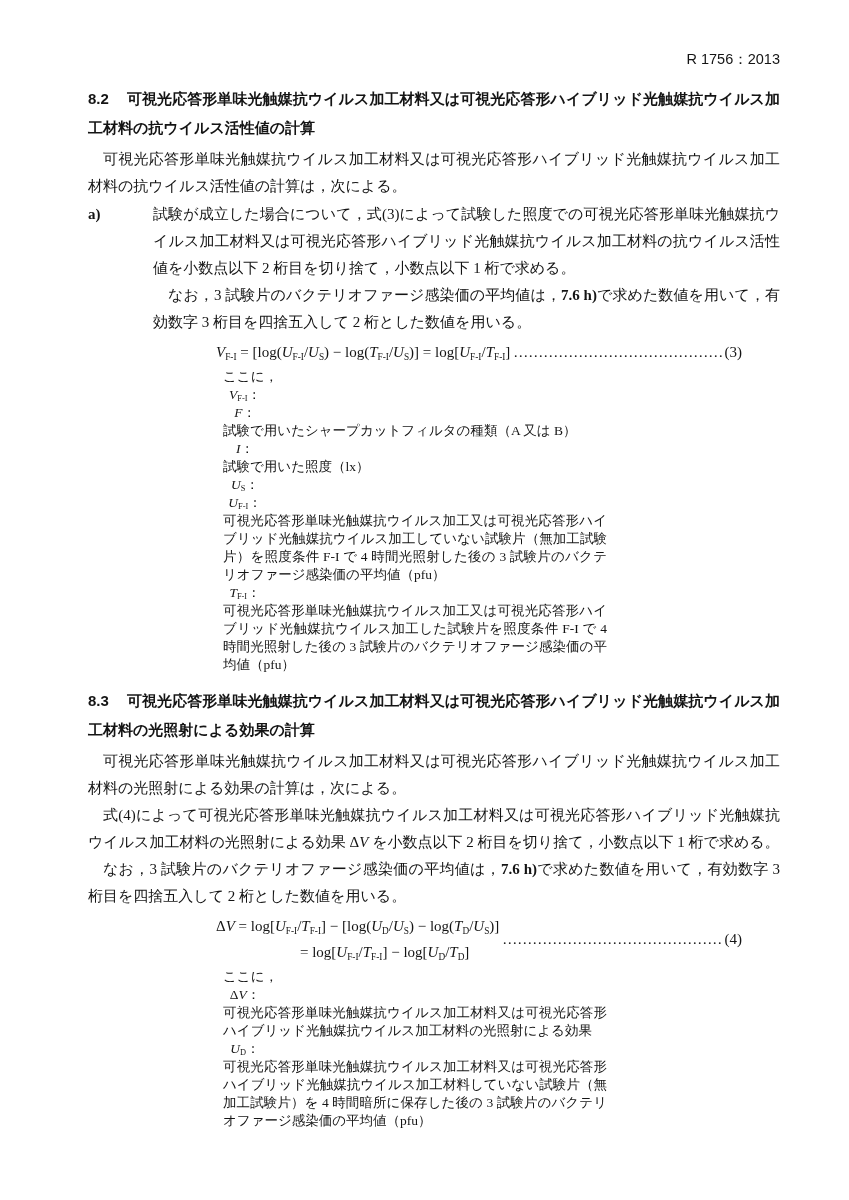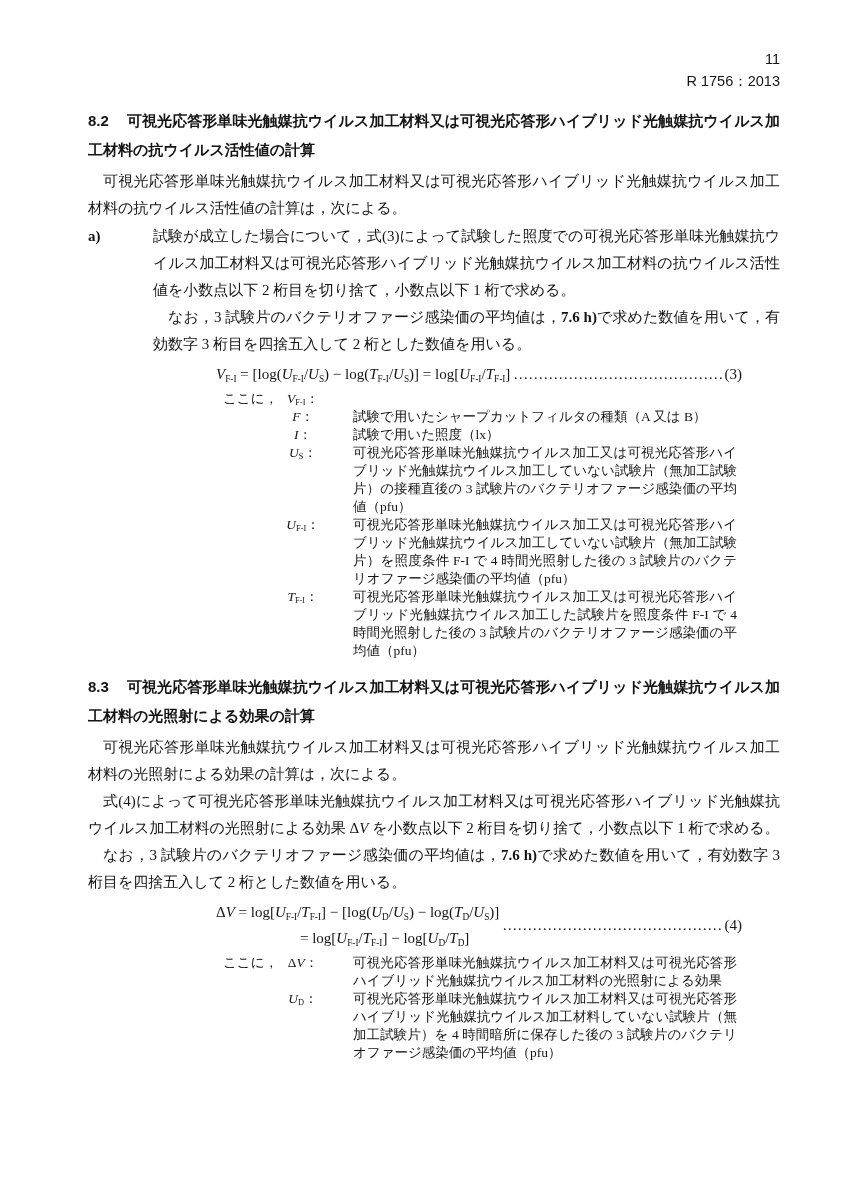--- a/index.html
+++ b/index.html
@@ -45,32 +45,31 @@
     line-height:26px;
     white-space:nowrap;
   }
   .eq-body, .eq-lines, .eq-num { flex:none;text-align:center; }
   .eq-leader { flex:1; overflow:hidden; white-space:nowrap; margin:0 3px; }
   .eq-line2 { margin-left:54px; }
   i { font-style:italic; font-family:"Liberation Serif","DejaVu Serif",serif; }
   sub { font-size:0.62em; vertical-align:baseline; position:relative; top:0.28em; line-height:0; }
   
   .defs { margin:2px 0 2px 135px; font-size:13.5px; line-height:18px; }
-  .def-row { display:flex; align-items:flex-start; }
+  .def-row { display:flex; align-items:flex-start;flex-direction:column; }
   .def-where { flex:none; width:58px; }
   .def-term { flex:none; width:72px; box-sizing:border-box; padding-right:28px; text-align:center; white-space:nowrap; }
   .def-desc { flex:none; width:384px; text-align:justify; }
 </style>
 </head>
 <body>
 
 <div class="page">
 
   <div class="page-head">
-    <div>11</div>
     <div>R 1756：2013</div>
   </div>
 
   <div class="sec-head">
     <span class="sec-num">8.2</span><span>可視光応答形単味光触媒抗ウイルス加工材料又は可視光応答形ハイブリッド光触媒抗ウイルス加工材料の抗ウイルス活性値の計算</span>
   </div>
 
   <p class="para">可視光応答形単味光触媒抗ウイルス加工材料又は可視光応答形ハイブリッド光触媒抗ウイルス加工材料の抗ウイルス活性値の計算は，次による。</p>
 
   <div class="list-item">
@@ -101,21 +100,20 @@
 
   <div class="def-row">
     <span class="def-where"></span>
     <span class="def-term"><i>I</i>：</span>
     <span class="def-desc">試験で用いた照度（lx）</span>
   </div>
 
   <div class="def-row">
     <span class="def-where"></span>
     <span class="def-term"><i>U</i><sub>S</sub>：</span>
-    <span class="def-desc">可視光応答形単味光触媒抗ウイルス加工又は可視光応答形ハイブリッド光触媒抗ウイルス加工していない試験片（無加工試験片）の接種直後の 3 試験片のバクテリオファージ感染価の平均値（pfu）</span>
   </div>
 
   <div class="def-row">
     <span class="def-where"></span>
     <span class="def-term"><i>U</i><sub>F-I</sub>：</span>
     <span class="def-desc">可視光応答形単味光触媒抗ウイルス加工又は可視光応答形ハイブリッド光触媒抗ウイルス加工していない試験片（無加工試験片）を照度条件 F-I で 4 時間光照射した後の 3 試験片のバクテリオファージ感染価の平均値（pfu）</span>
   </div>
 
   <div class="def-row">
     <span class="def-where"></span>

